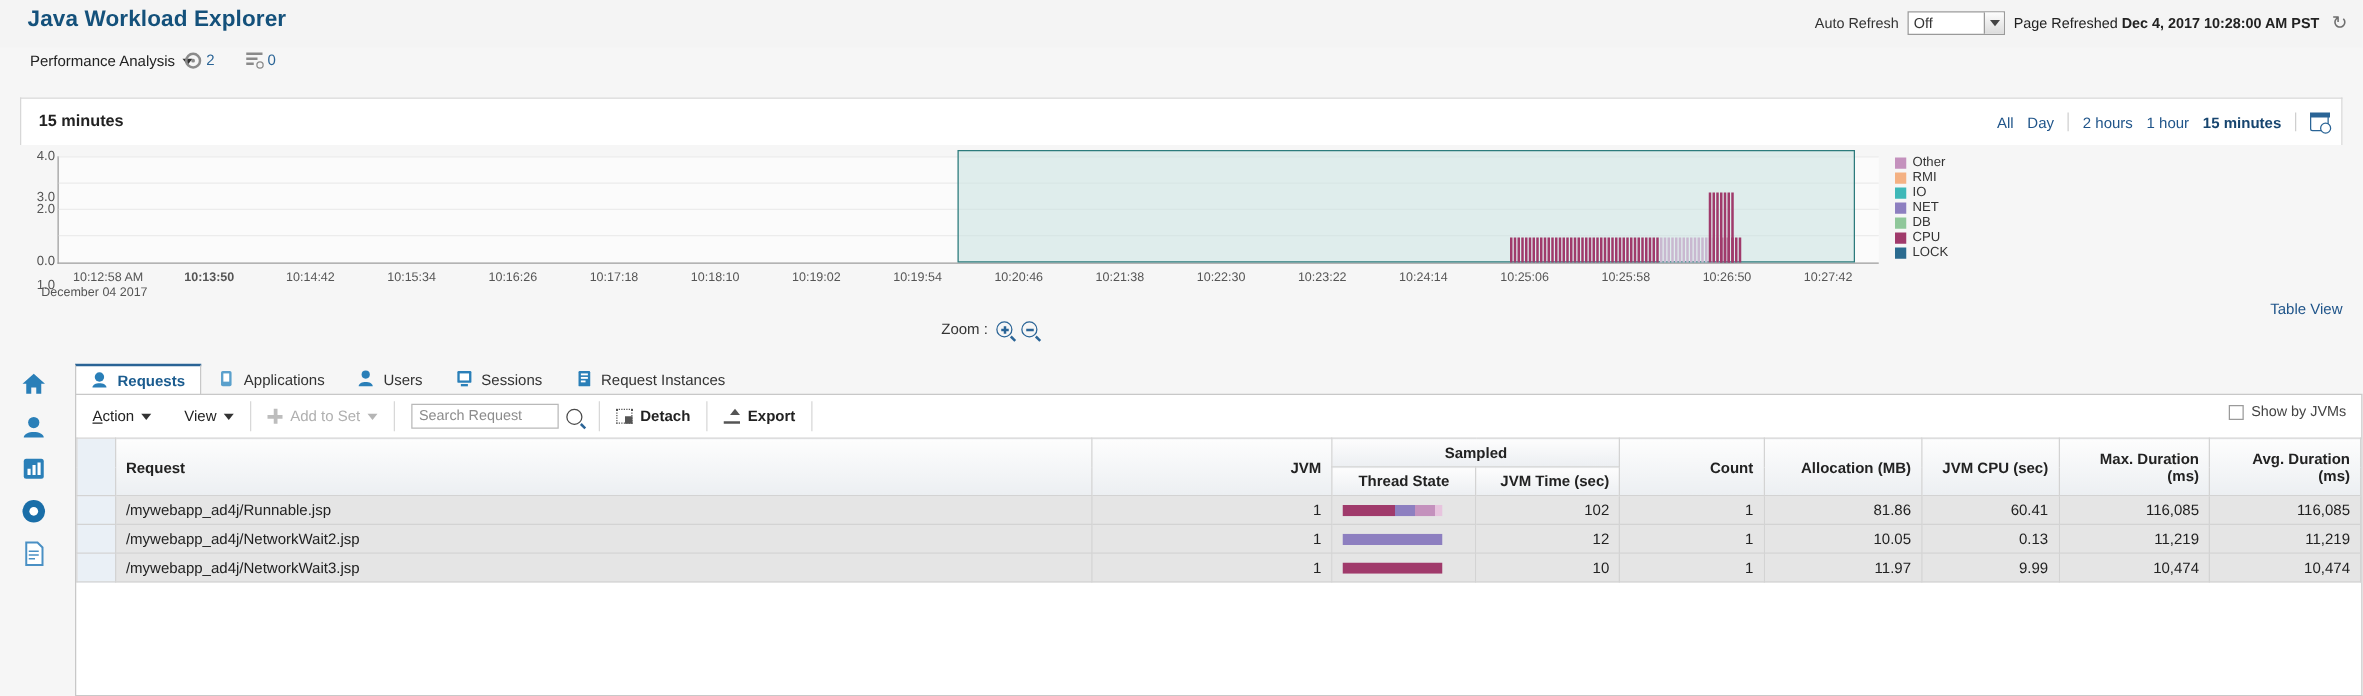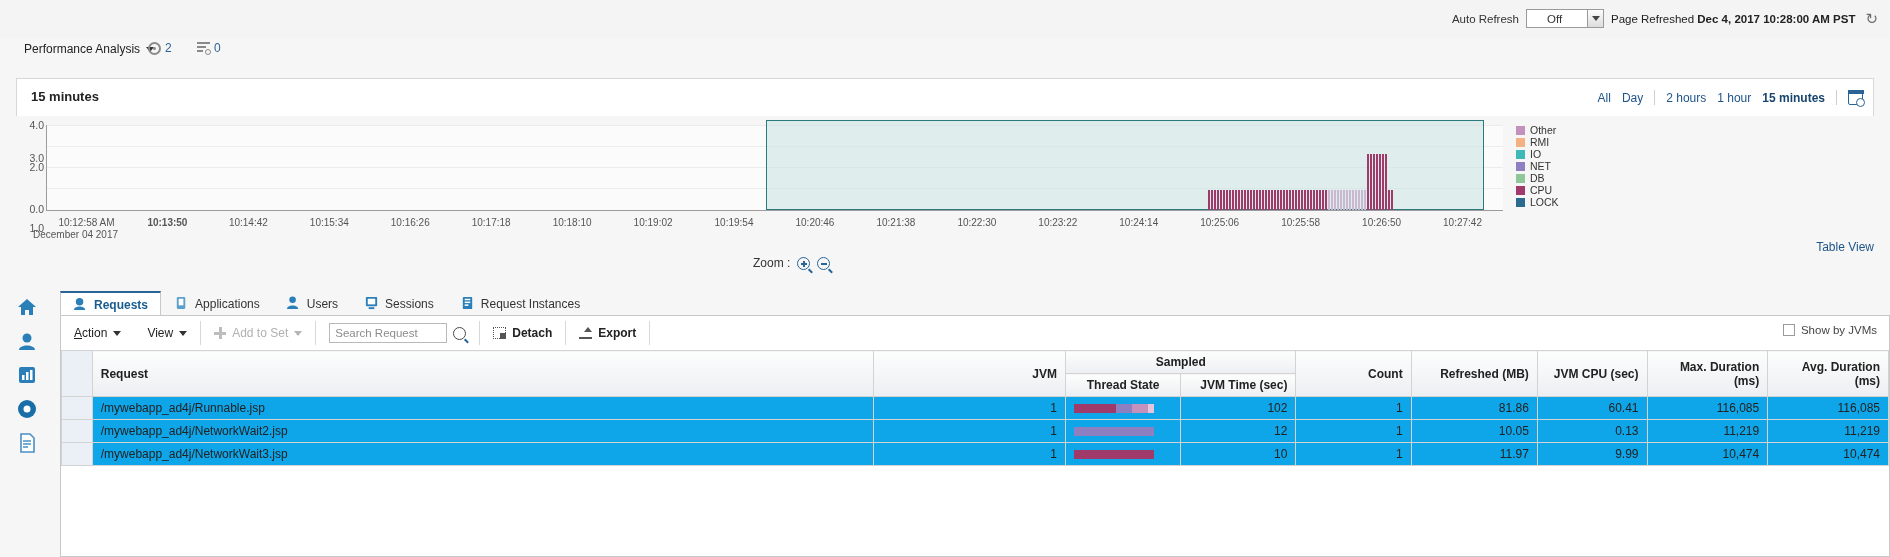--- a/index.html
+++ b/index.html
@@ -21,21 +21,21 @@
   }
   .auto-refresh-wrap {
     position:absolute; right:12px; top:9px;
     display:flex; align-items:center; gap:7px;
     font-size:11.5px; color:#333;
   }
   .ar-label { color:#333; }
   .ar-select {
     width:78px; height:19px; border:1px solid #9a9a9a; background:#fff;
     display:flex; align-items:center; position:relative;
-    font-size:11.5px; padding-left:20px;
+    font-size:11.5px; padding-left:4px;
   }
   .ar-select .arrow-box {
     position:absolute; right:0; top:0; width:16px; height:17px;
     background:linear-gradient(#fdfdfd,#dcdcdc);
     border-left:1px solid #9a9a9a;
     display:flex; align-items:center; justify-content:center;
   }
   .caret-dn { width:0;height:0;border-left:4px solid transparent;border-right:4px solid transparent;border-top:5px solid #444; }
   .refreshed { font-size:11.5px; color:#222;text-align:right; }
   .refreshed b { font-weight:bold; }
@@ -158,32 +158,33 @@
 
   
   table.grid { position:absolute; left:0; top:34px; width:100%; border-collapse:collapse; table-layout:fixed; }
   table.grid th, table.grid td { border:1px solid #d3d3d3; font-size:12px; }
   table.grid thead th {
     background:linear-gradient(#fdfdfd,#eceff2); color:#222; font-weight:bold;
     padding:4px 8px; height:22px; text-align:right; vertical-align:middle;
   }
   table.grid thead th.lft { text-align:left; }
   table.grid thead th.ctr { text-align:center; }
-  table.grid tbody td { padding:4px 8px; height:22px; background:#0ea5e9; color:#222; text-align:right; }
+  table.grid tbody td { padding:4px 8px; height:22px; background:#e5e5e5; color:#222; text-align:right; }
   table.grid tbody td.lft { text-align:left; }
   .rowhandle { width:28px; background:#eaf0f6 !important; border-right:1px solid #d3d3d3; }
   .ts-bar { height:9px; width:80px; display:flex; overflow:hidden; }
   .ts-seg { height:9px; }
 </style>
 </head>
 <body>
 
 <div class="page">
 
   <div class="topbar">
+    <div class="app-title">Java Workload Explorer</div>
 
     <div class="auto-refresh-wrap">
       <span class="ar-label">Auto Refresh</span>
       <div class="ar-select">
         <span>Off</span>
         <span class="arrow-box">
             <span class="caret-dn"></span>
           </span>
       </div>
       <span class="refreshed"><span>Page Refreshed </span><b>Dec 4, 2017 10:28:00 AM PST</b></span>
@@ -505,21 +506,21 @@
             <col style="width:110px">
             <col style="width:110px">
         </colgroup>
         <thead>
           <tr>
             <th class="rowhandle" rowspan="2"></th>
             <th class="lft" rowspan="2">Request</th>
             <th rowspan="2">JVM</th>
             <th class="ctr" colspan="2">Sampled</th>
             <th rowspan="2">Count</th>
-            <th rowspan="2"><span>Refreshed (MB)</span></th>
+            <th rowspan="2"><span>Allocation (MB)</span></th>
             <th rowspan="2"><span>JVM CPU (sec)</span></th>
             <th rowspan="2"><span>Max. Duration (ms)</span></th>
             <th rowspan="2"><span>Avg. Duration (ms)</span></th>
           </tr>
           <tr>
             <th class="ctr">Thread State</th>
             <th>JVM Time (sec)</th>
           </tr>
         </thead>
         <tbody id="tbody">

